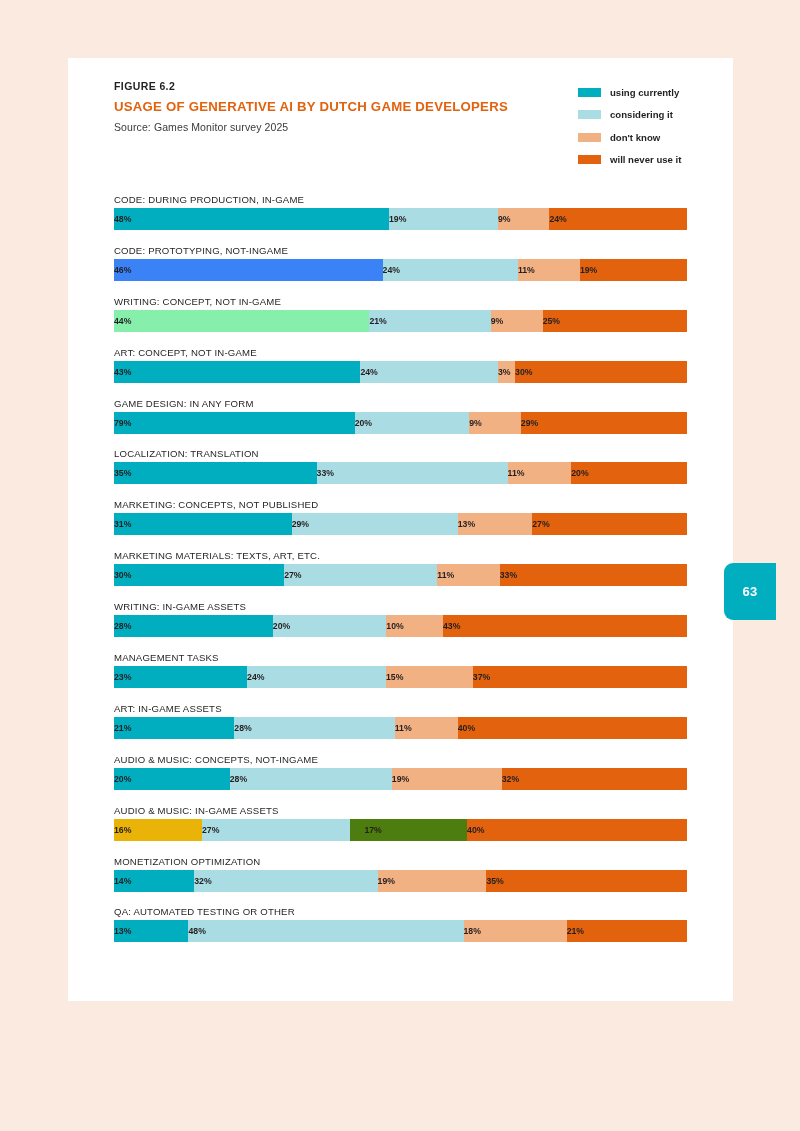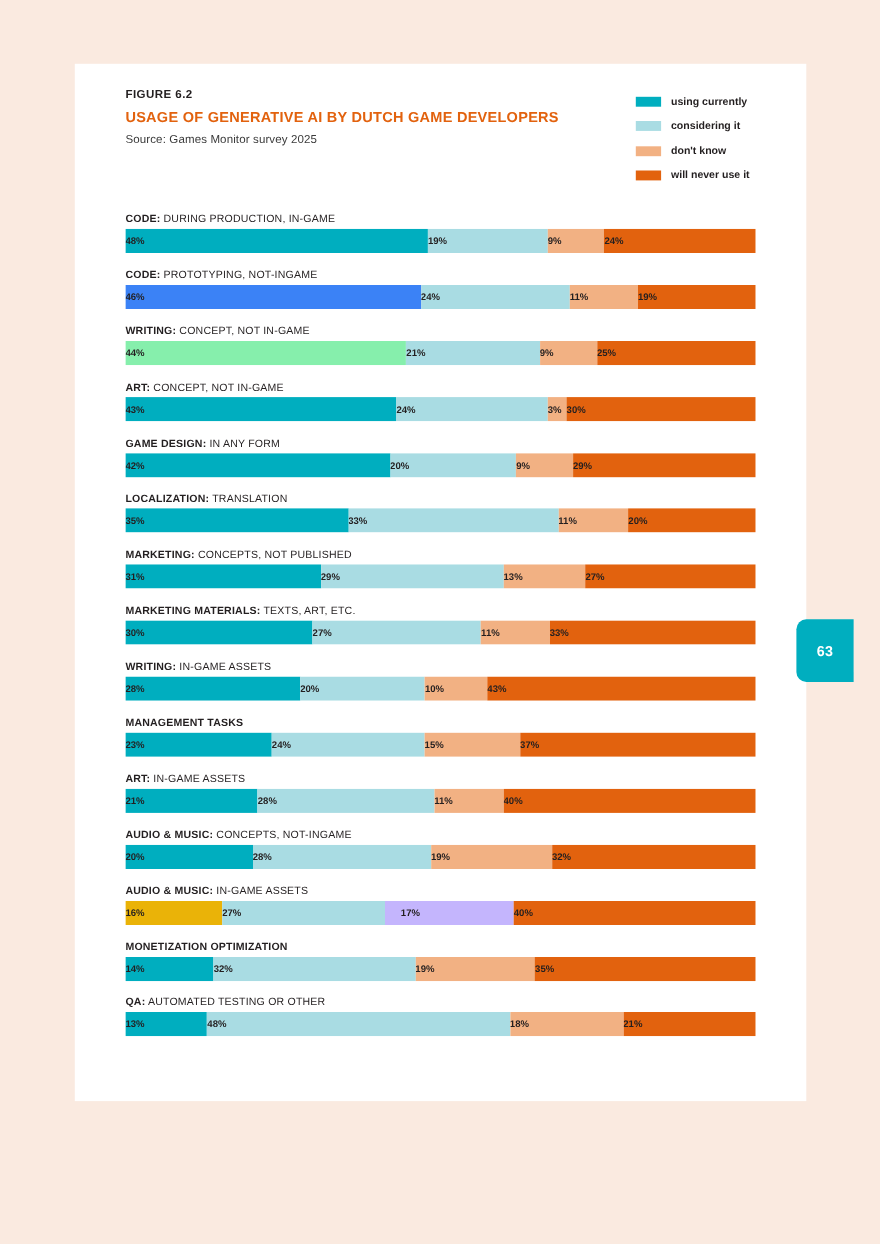--- a/index.html
+++ b/index.html
@@ -109,21 +109,21 @@
   }
   .row-label {
     font-size: 9.6px;
     color: #231f20;
     letter-spacing: .18px;
     height: 17px;
     line-height: 17px;
     white-space: nowrap;
   }
   .row-label .lab-strong {
-    font-weight: bold;
+    font-weight: normal;
   }
   .bar {
     display: flex;
     width: 573px;
     height: 22px;
     overflow: hidden;
   }
   .seg {
     display: flex;
     align-items: center;
@@ -231,21 +231,21 @@
           </div>
           <div class="seg" style="background: rgb(226, 98, 14); width: 171.9px;">
             <span>30%</span>
           </div>
         </div>
       </div>
       <div class="chart-row">
         <div class="row-label"><span class="lab-strong">GAME DESIGN:</span><span> IN ANY FORM</span></div>
         <div class="bar">
           <div class="seg" style="background: rgb(0, 174, 191); width: 240.66px;">
-            <span>42%</span>
+            <span>79%</span>
           </div>
           <div class="seg" style="background: rgb(169, 220, 227); width: 114.6px;">
             <span>20%</span>
           </div>
           <div class="seg" style="background: rgb(242, 177, 131); width: 51.57px;">
             <span>9%</span>
           </div>
           <div class="seg" style="background: rgb(226, 98, 14); width: 166.17px;">
             <span>29%</span>
           </div>
@@ -372,21 +372,21 @@
       </div>
       <div class="chart-row">
         <div class="row-label"><span class="lab-strong">AUDIO &amp; MUSIC:</span><span> IN-GAME ASSETS</span></div>
         <div class="bar">
           <div class="seg" style="background: #eab308; width: 91.68px;">
             <span>16%</span>
           </div>
           <div class="seg" style="background: rgb(169, 220, 227); width: 154.71px;">
             <span>27%</span>
           </div>
-          <div class="seg" style="background: #c4b5fd; width: 107px; padding-left: 14px;">
+          <div class="seg" style="background: #4d7c0f; width: 107px; padding-left: 14px;">
             <span>17%</span>
           </div>
           <div class="seg" style="background: rgb(226, 98, 14); width: 229.2px;">
             <span>40%</span>
           </div>
         </div>
       </div>
       <div class="chart-row">
         <div class="row-label"><span class="lab-strong">MONETIZATION OPTIMIZATION</span><span></span></div>
         <div class="bar">

